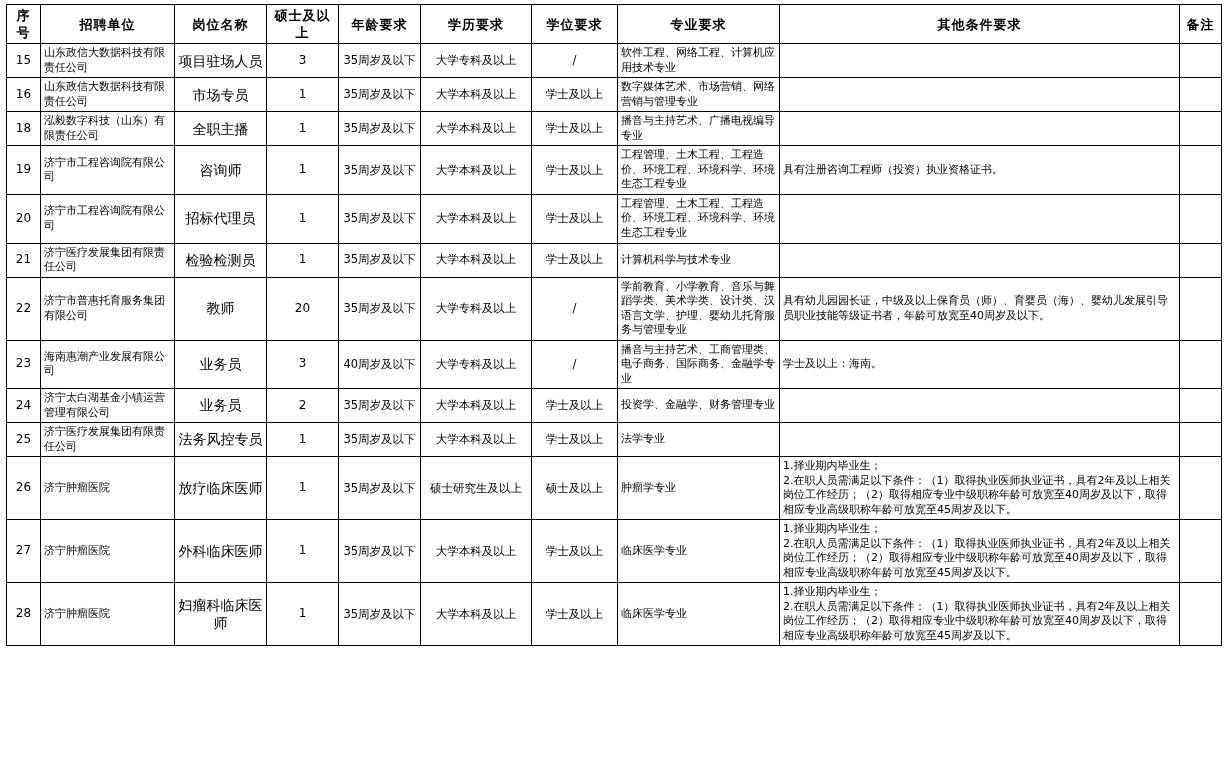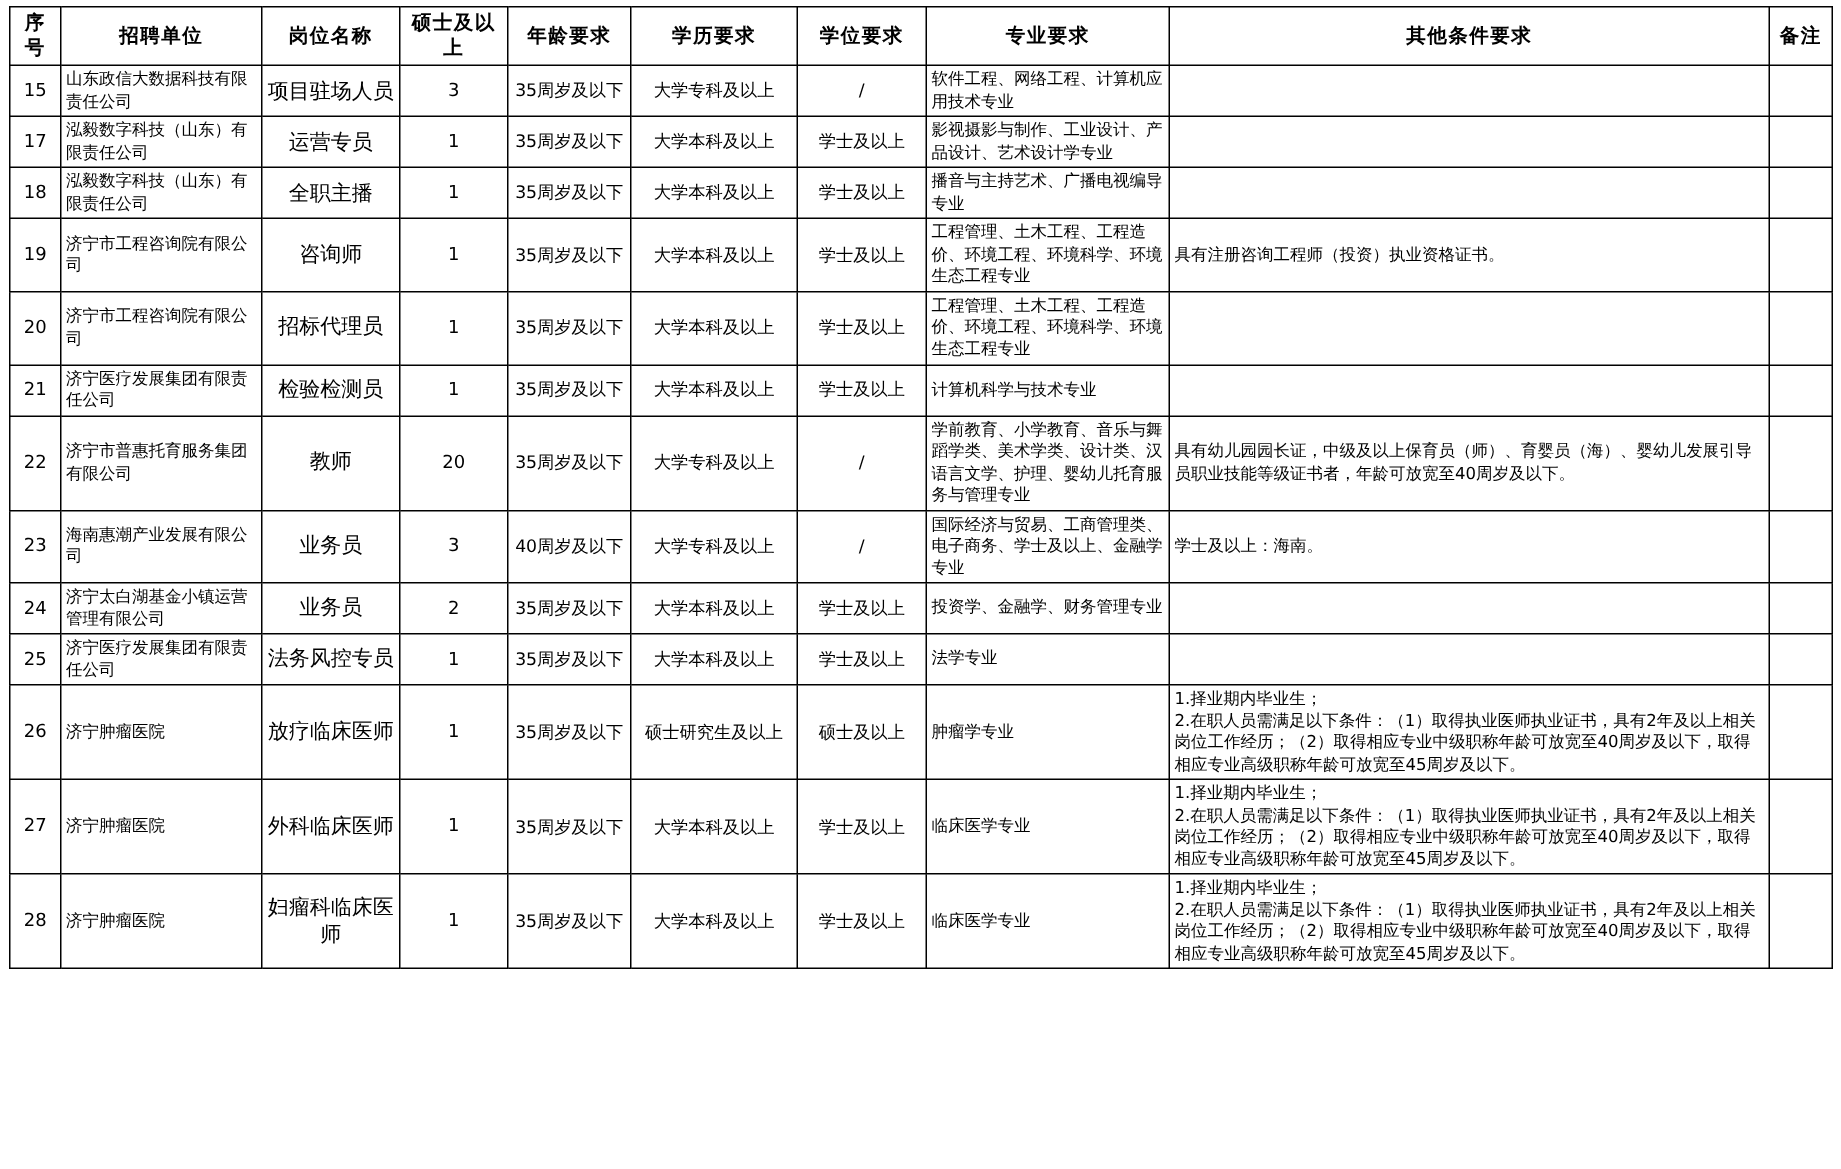--- a/index.html
+++ b/index.html
@@ -124,28 +124,28 @@
           <td class="c-post">项目驻场人员</td>
           <td class="c-num">3</td>
           <td class="c-age">35周岁及以下</td>
           <td class="c-edu">大学专科及以上</td>
           <td class="c-deg">/</td>
           <td class="c-major">软件工程、网络工程、计算机应用技术专业</td>
           <td class="c-other"></td>
           <td class="c-remark"></td>
         </tr>
         <tr>
-          <td class="c-idx">17</td>
-          <td class="c-unit">泓毅数字科技（山东）有限责任公司</td>
-          <td class="c-post">运营专员</td>
-          <td class="c-num">1</td>
-          <td class="c-age">35周岁及以下</td>
-          <td class="c-edu">大学本科及以上</td>
-          <td class="c-deg">学士及以上</td>
-          <td class="c-major">影视摄影与制作、工业设计、产品设计、艺术设计学专业</td>
+          <td class="c-idx">16</td>
+          <td class="c-unit">山东政信大数据科技有限责任公司</td>
+          <td class="c-post">市场专员</td>
+          <td class="c-num">1</td>
+          <td class="c-age">35周岁及以下</td>
+          <td class="c-edu">大学本科及以上</td>
+          <td class="c-deg">学士及以上</td>
+          <td class="c-major">数字媒体艺术、市场营销、网络营销与管理专业</td>
           <td class="c-other"></td>
           <td class="c-remark"></td>
         </tr>
         <tr>
           <td class="c-idx">18</td>
           <td class="c-unit">泓毅数字科技（山东）有限责任公司</td>
           <td class="c-post">全职主播</td>
           <td class="c-num">1</td>
           <td class="c-age">35周岁及以下</td>
           <td class="c-edu">大学本科及以上</td>
@@ -203,21 +203,21 @@
           <td class="c-remark"></td>
         </tr>
         <tr>
           <td class="c-idx">23</td>
           <td class="c-unit">海南惠潮产业发展有限公司</td>
           <td class="c-post">业务员</td>
           <td class="c-num">3</td>
           <td class="c-age">40周岁及以下</td>
           <td class="c-edu">大学专科及以上</td>
           <td class="c-deg">/</td>
-          <td class="c-major">国际经济与贸易、工商管理类、电子商务、学士及以上、金融学专业</td>
+          <td class="c-major">播音与主持艺术、工商管理类、电子商务、国际商务、金融学专业</td>
           <td class="c-other">学士及以上：海南。</td>
           <td class="c-remark"></td>
         </tr>
         <tr>
           <td class="c-idx">24</td>
           <td class="c-unit">济宁太白湖基金小镇运营管理有限公司</td>
           <td class="c-post">业务员</td>
           <td class="c-num">2</td>
           <td class="c-age">35周岁及以下</td>
           <td class="c-edu">大学本科及以上</td>

